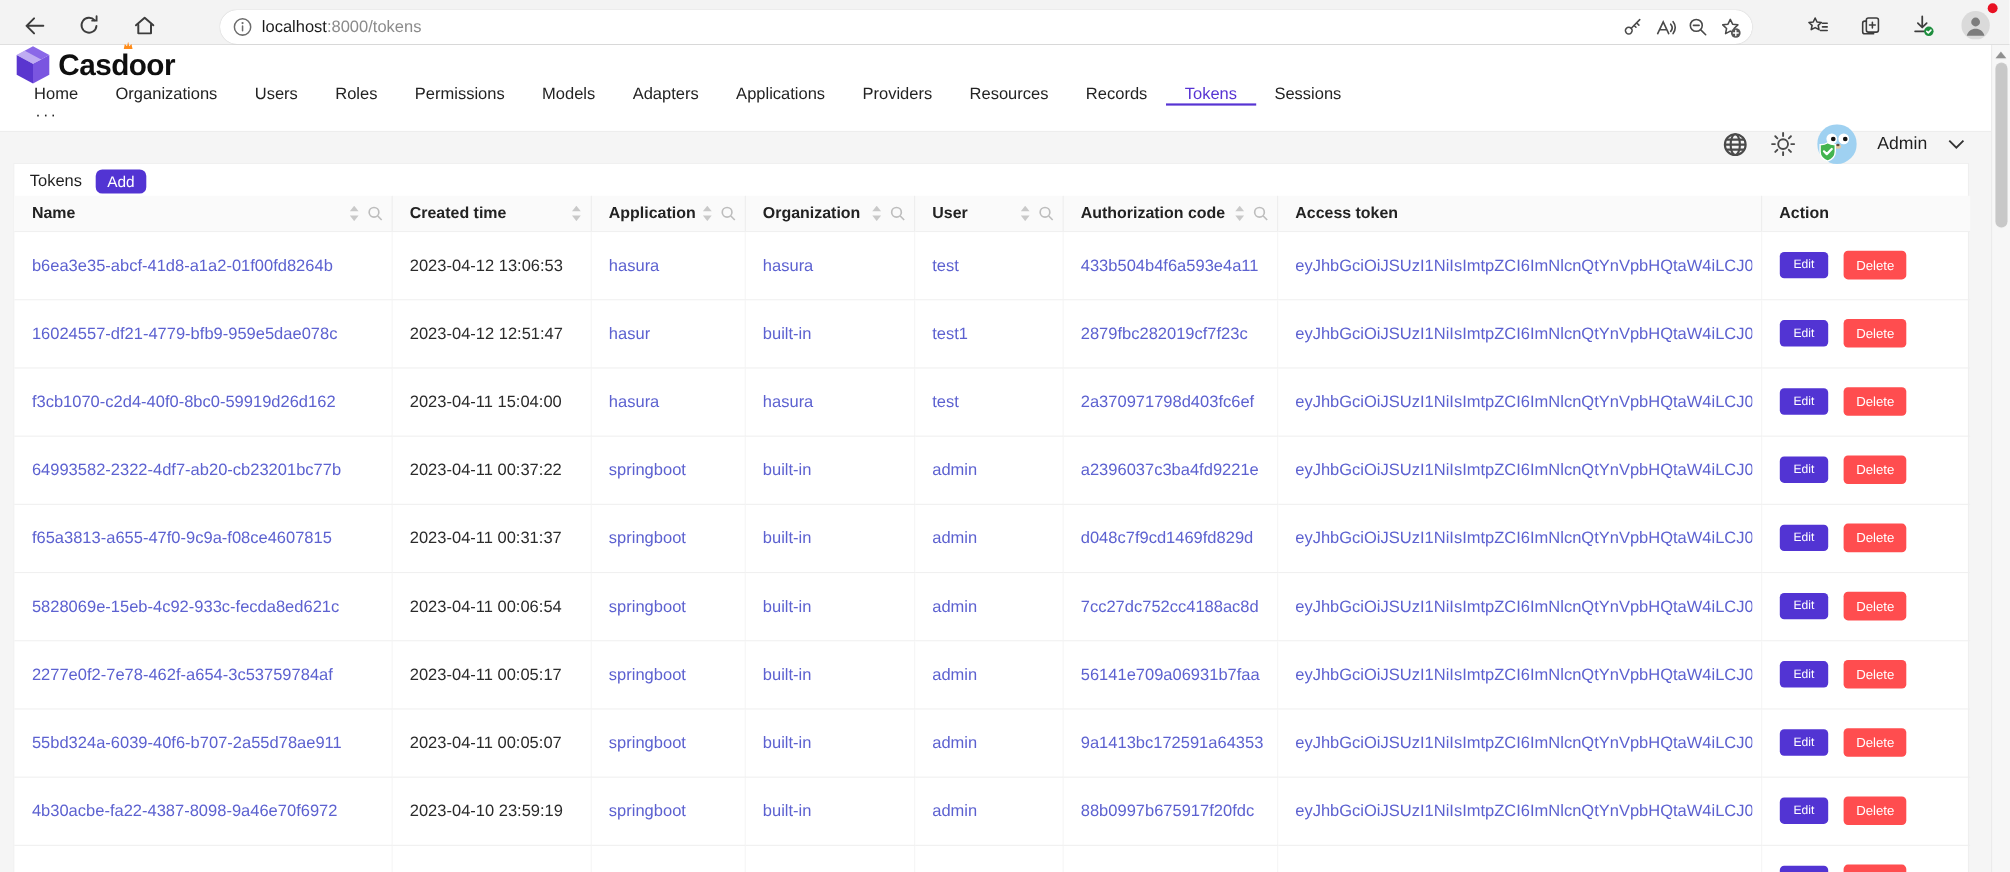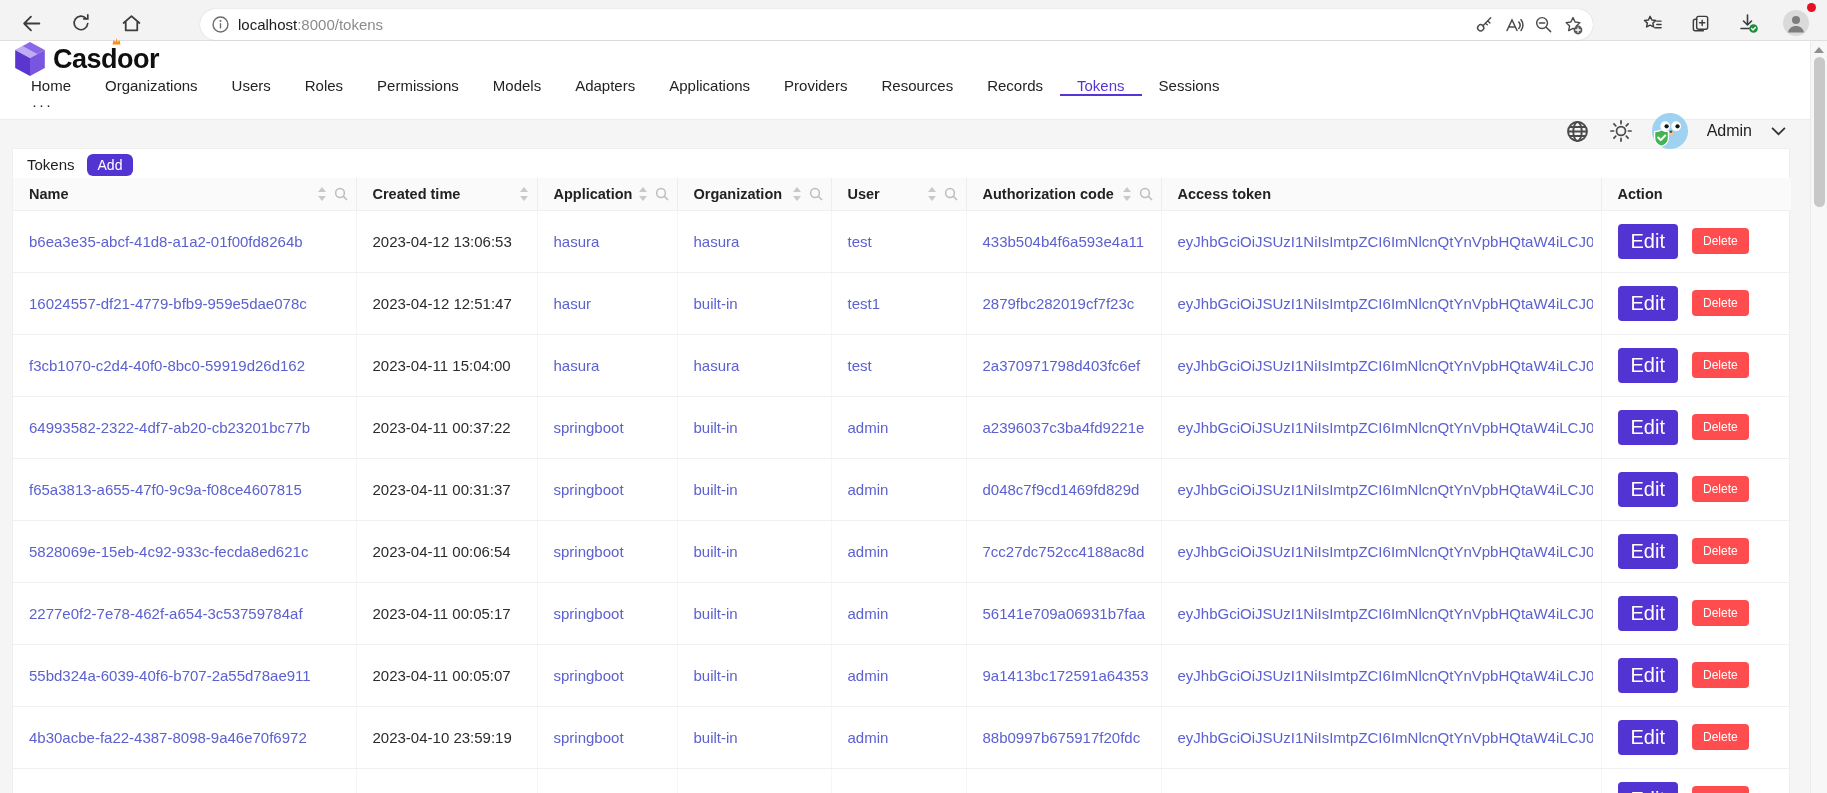--- a/index.html
+++ b/index.html
@@ -63,21 +63,21 @@
   .th-inner { display:flex; align-items:center; }
   .th-icons { margin-left:auto; display:flex; align-items:center; gap:7px; }
   tbody td { height:62px; padding:0 8px 0 16px; font-size:15px; border-bottom:1px solid #f0f0f0;
     border-right:1px solid #f5f5f5; white-space:nowrap; overflow:hidden; }
   tbody td:last-child { border-right:none; }
   a.cell-link { color:#5c61d0; text-decoration:none; cursor:pointer; }
   .cell-plain { color:#2b2b2b; }
   .token-clip { display:block; overflow:hidden; white-space:nowrap; }
   .action-cell { display:flex; gap:14px; align-items:center; }
   .btn-edit { background:#5234d3; color:#fff; border:none; border-radius:4px;
-    font-size:20px; padding:6px 13px; cursor:pointer; font-family:inherit; }
+    font-size:11px; padding:6px 13px; cursor:pointer; font-family:inherit; }
   .btn-delete { background:#ff4d4f; color:#fff; border:none; border-radius:4px;
     font-size:12px; padding:6px 11px; cursor:pointer; font-family:inherit; }
 
   svg { display:block; }
 </style>
 </head>
 <body>
 
 <div class="chrome">
   <div class="chrome-left">

